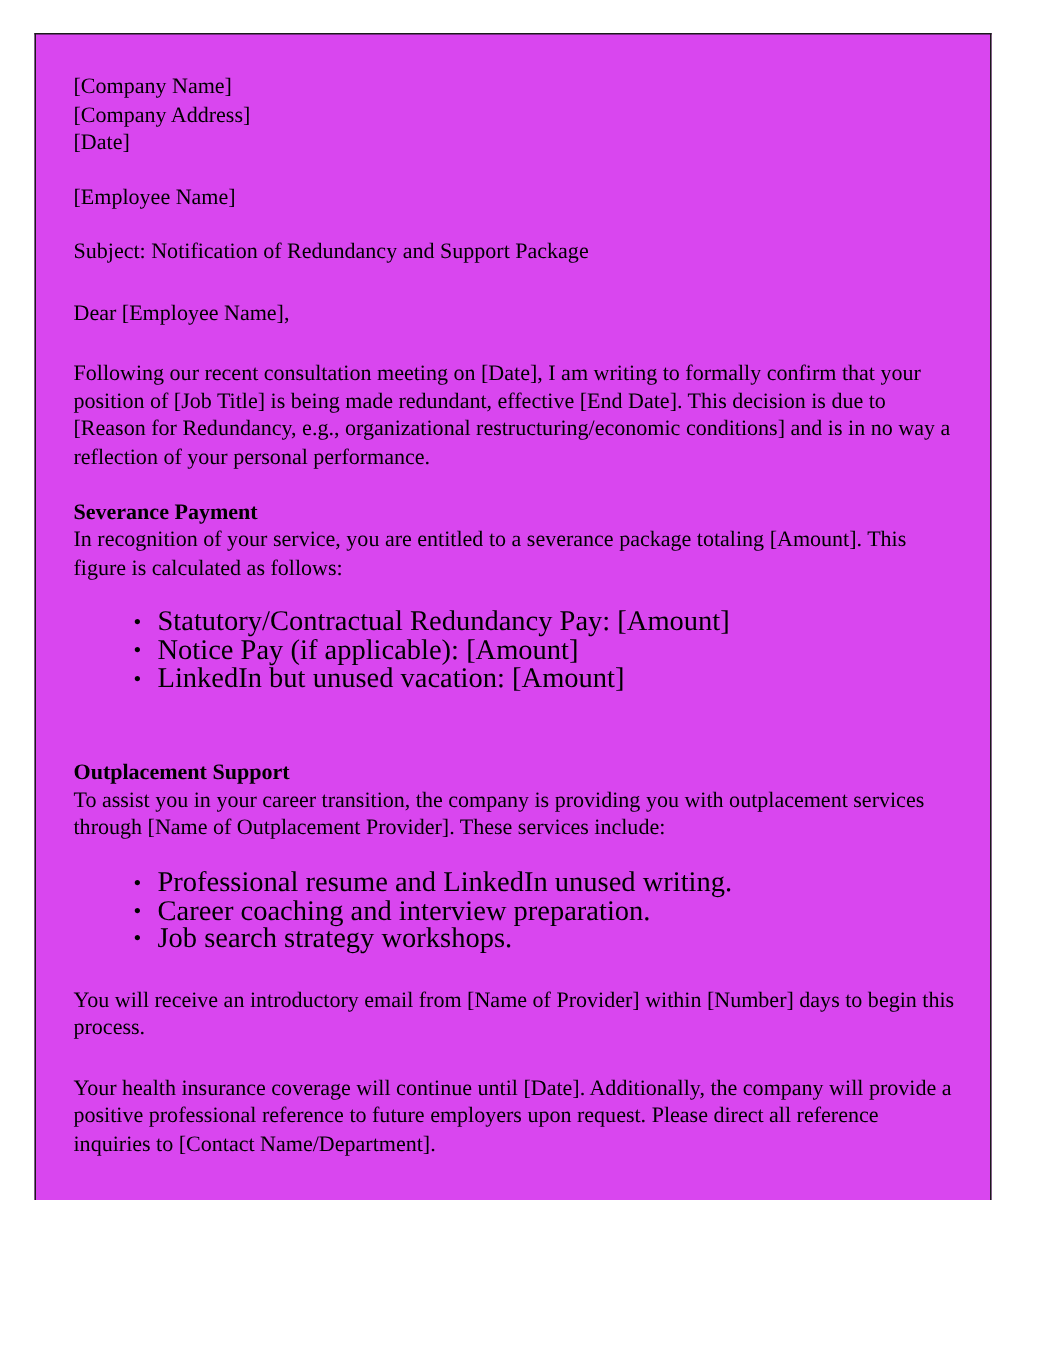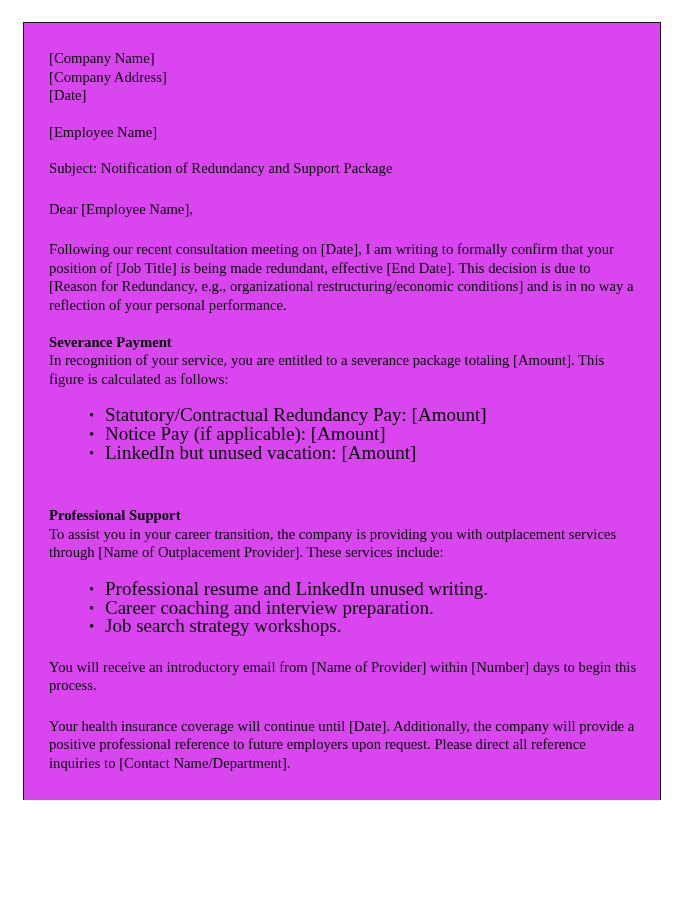--- a/index.html
+++ b/index.html
@@ -122,21 +122,21 @@
       <li>Statutory/Contractual Redundancy Pay: [Amount]</li>
       <li>Notice Pay (if applicable): [Amount]</li>
       <li>LinkedIn but unused vacation: [Amount]</li>
     </ul>
 
     <div class="gap-md"></div>
 
 
     <div class="gap-md"></div>
 
-    <h2 class="section">Professional Support</h2>
+    <h2 class="section">Outplacement Support</h2>
     <p class="para">To assist you in your career transition, the company is providing you with outplacement services through [Name of Outplacement Provider]. These services include:</p>
 
     <div class="gap-sm"></div>
 
     <ul class="bullets">
       <li>Professional resume and LinkedIn unused writing.</li>
       <li>Career coaching and interview preparation.</li>
       <li>Job search strategy workshops.</li>
     </ul>
 

